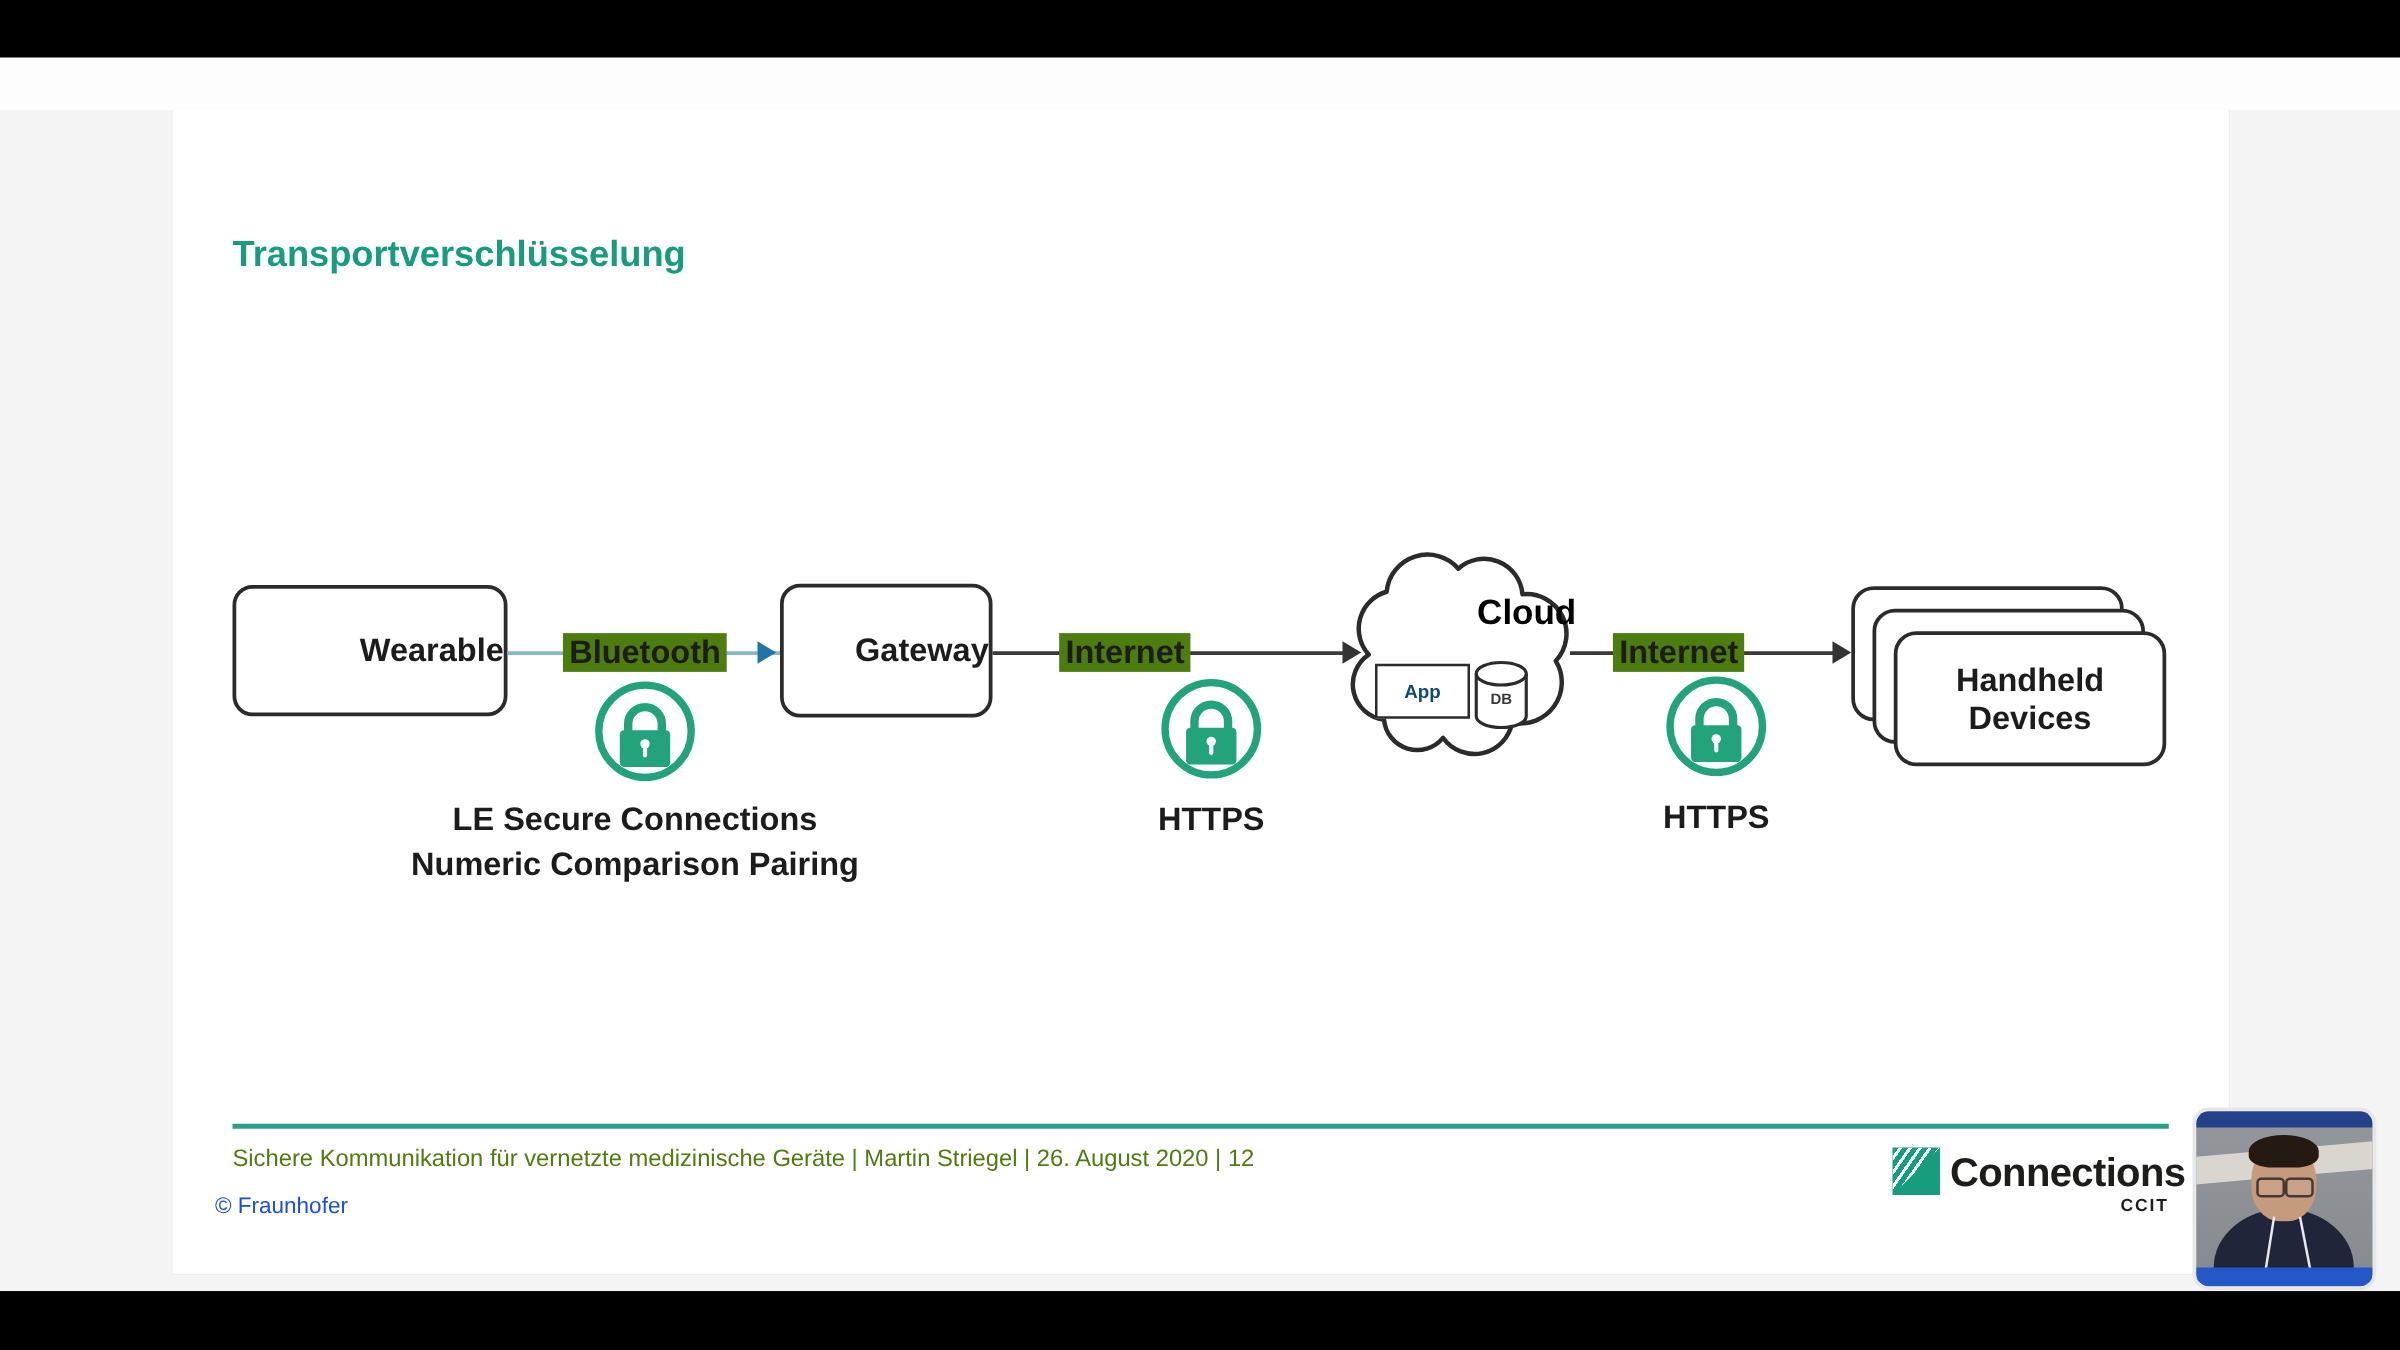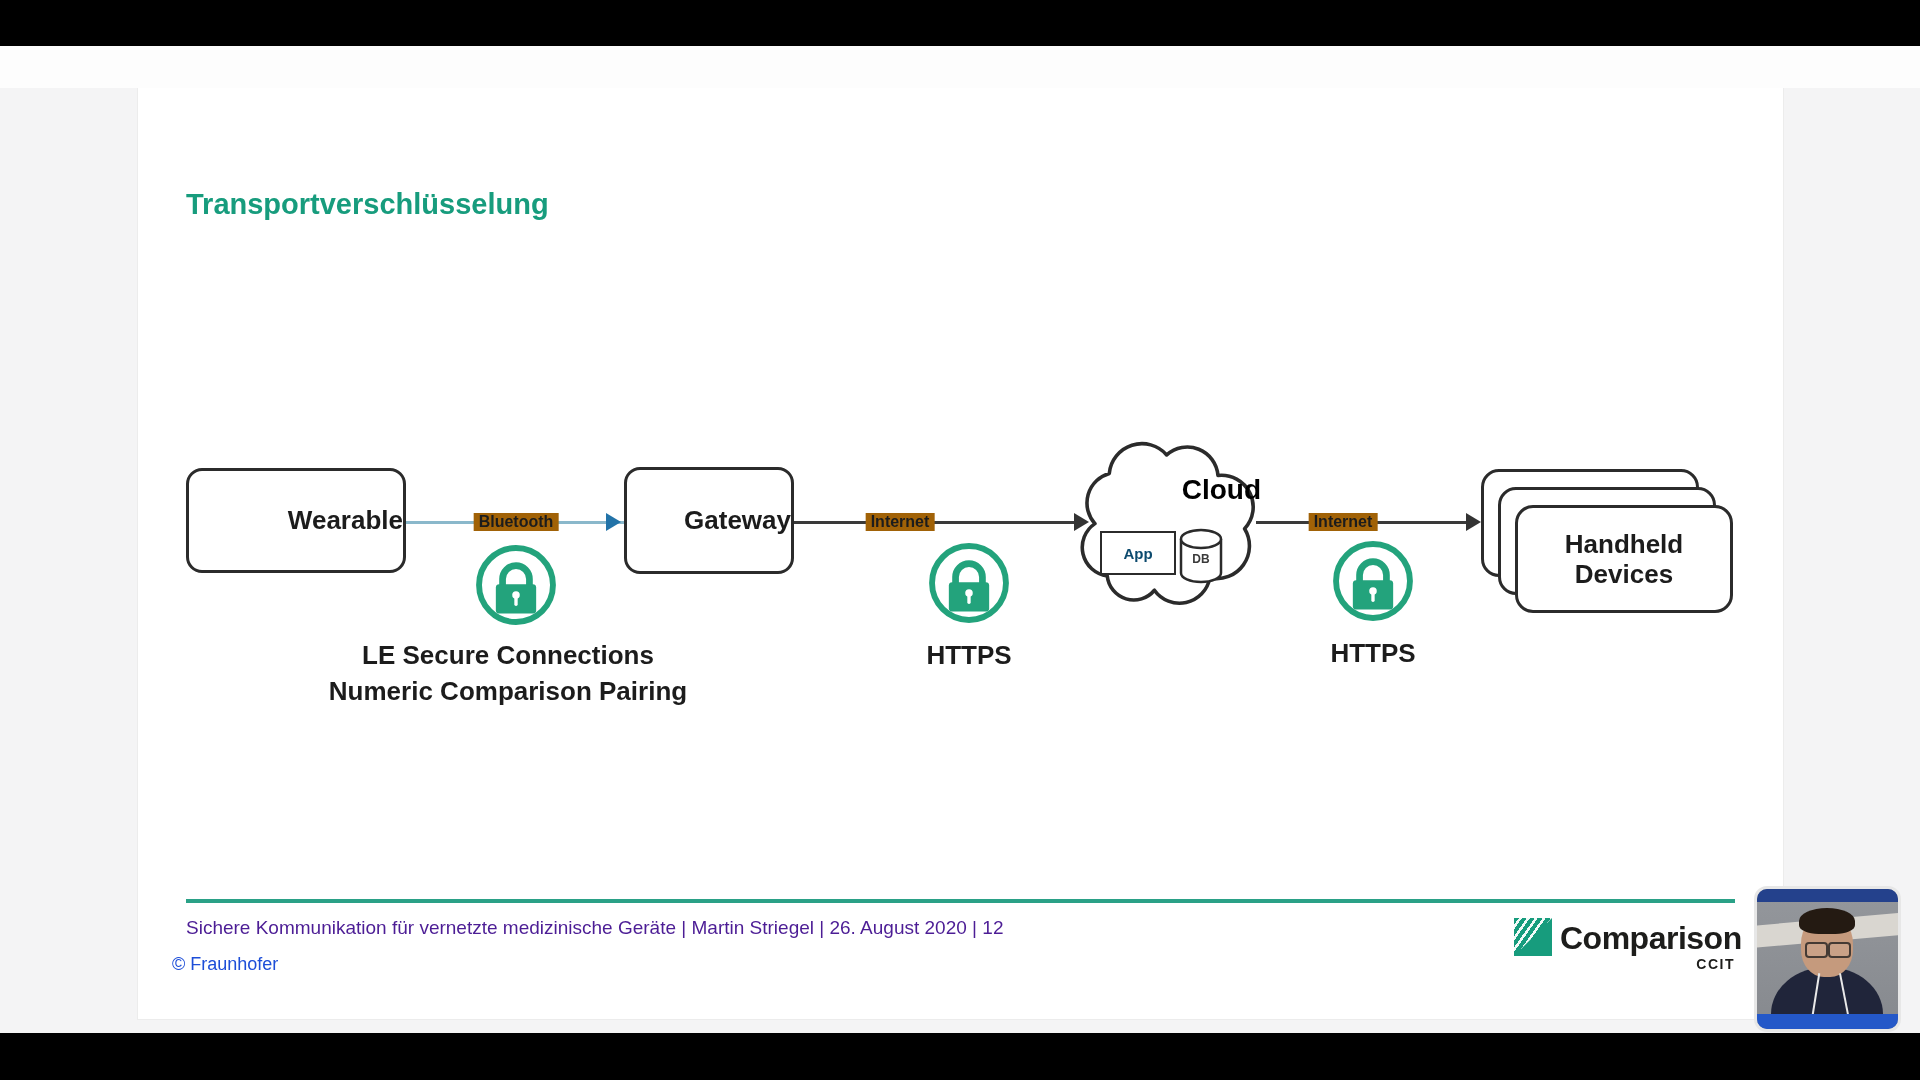--- a/index.html
+++ b/index.html
@@ -27,22 +27,22 @@
   .node.gateway  { left:486px; top:379px; width:170px; height:107px; }
   .stack-card { position:absolute; background:#fff; border:3px solid #2b2b2b; border-radius:18px; width:218px; height:108px; }
   .stack-card.c1 { left:1343px; top:381px; }
   .stack-card.c2 { left:1360px; top:399px; }
   .stack-card.c3 { left:1377px; top:417px; display:flex; align-items:center; justify-content:center; }
   .stack-card.c3 .label { width:150px; text-align:center; font-weight:bold; font-size:26px; color:#1c1c1c; line-height:30px; }
 
   
   .connector { position:absolute; height:0; border-top:3px solid #3a3a3a; }
   .connector.bt { border-top-color:#8ab8cb; }
-  .conn-label { position:absolute; transform:translate(-50%,-50%); background:#a16207; padding:0 5px;
-                font-weight:bold; font-size:16px; color:#1c1c1c; white-space:nowrap; }
+  .conn-label { position:absolute; transform:translate(-50%,-50%); background:#4d7c0f; padding:0 5px;
+                font-weight:bold; font-size:26px; color:#1c1c1c; white-space:nowrap; }
   .arrowhead { position:absolute; width:0; height:0; border-style:solid; }
   .arrowhead.right { border-width:9px 0 9px 15px; border-color:transparent transparent transparent #333333; }
   .arrowhead.right.blue { border-color:transparent transparent transparent #2273a8; }
 
   
   .cloud-wrap { position:absolute; left:918px; top:338px; width:205px; height:185px; }
   .cloud-wrap svg.cloud-svg { position:absolute; left:0; top:0; width:100%; height:100%; }
   .cloud-label { position:absolute; left:0; top:48px; width:100%; text-align:right; font-weight:bold; font-size:28px; color:#000000; }
   .app-box { position:absolute; left:44px; top:105px; width:76px; height:44px; background:#fff; border:2.5px solid #2b2b2b;
              display:flex; align-items:center; justify-content:center; font-weight:bold; font-size:15px; color:#0c4a6e; }
@@ -50,21 +50,21 @@
   .db-wrap .db-label { position:absolute; left:0; top:24px; width:100%; text-align:center; font-weight:bold; font-size:12px; color:#3a3a3a; }
 
   
   .lock { position:absolute; width:84px; height:84px; }
   .sec-label { position:absolute; text-align:center; font-weight:bold; font-size:26px; color:#1c1c1c; }
   .bt-lines { position:absolute; left:88px; top:549px; width:564px; text-align:center;
               font-weight:bold; font-size:26px; color:#1c1c1c; line-height:36px; }
 
   
   .footer-rule { position:absolute; left:48px; top:811px; width:1549px; height:4px; background:#2aa187; }
-  .footer-text { position:absolute; left:48px; top:829px; font-size:19px; color:#4c1d95; }
+  .footer-text { position:absolute; left:48px; top:829px; font-size:19px; color:#4d7c0f; }
   .footer-copy { position:absolute; left:34px; top:866px; font-size:18px; color:#1d4ed8; }
 
   .logo { position:absolute; left:1376px; top:828px; width:221px; height:58px; }
   .logo-square { position:absolute; left:0; top:2px; width:38px; height:38px; background:#179c7d; overflow:hidden; }
   .logo-square::after { content:""; position:absolute; inset:0;
       background:repeating-linear-gradient(125deg, transparent 0 4px, rgba(255,255,255,.95) 4px 6.5px);
       clip-path:polygon(0 0, 100% 0, 0 100%); }
   .logo-word { position:absolute; left:46px; top:4px; font-size:32px; font-weight:bold; color:#1d1d1b; letter-spacing:-.5px; }
   .logo-sub { position:absolute; left:110px; top:40px; width:111px; text-align:right; font-size:14px; font-weight:bold;
               color:#1d1d1b; letter-spacing:1.5px; }
@@ -171,21 +171,21 @@
     </div>
     <div class="sec-label" style="left:761px; top:552px; width:140px;">HTTPS</div>
     <div class="sec-label" style="left:1165px; top:550px; width:140px;">HTTPS</div>
 
     <div class="footer-rule"></div>
     <div class="footer-text">Sichere Kommunikation für vernetzte medizinische Geräte | Martin Striegel | 26. August 2020 | 12</div>
     <div class="footer-copy">© Fraunhofer</div>
 
     <div class="logo">
       <div class="logo-square"></div>
-      <div class="logo-word">Comparison</div>
+      <div class="logo-word">Connections</div>
       <div class="logo-sub">CCIT</div>
     </div>
   </div>
 
   <div class="webcam">
     <div class="wc-band"></div>
     <div class="wc-shirt"></div>
     <div class="wc-head"></div>
     <div class="wc-hair"></div>
     <div class="wc-glasses"></div>

